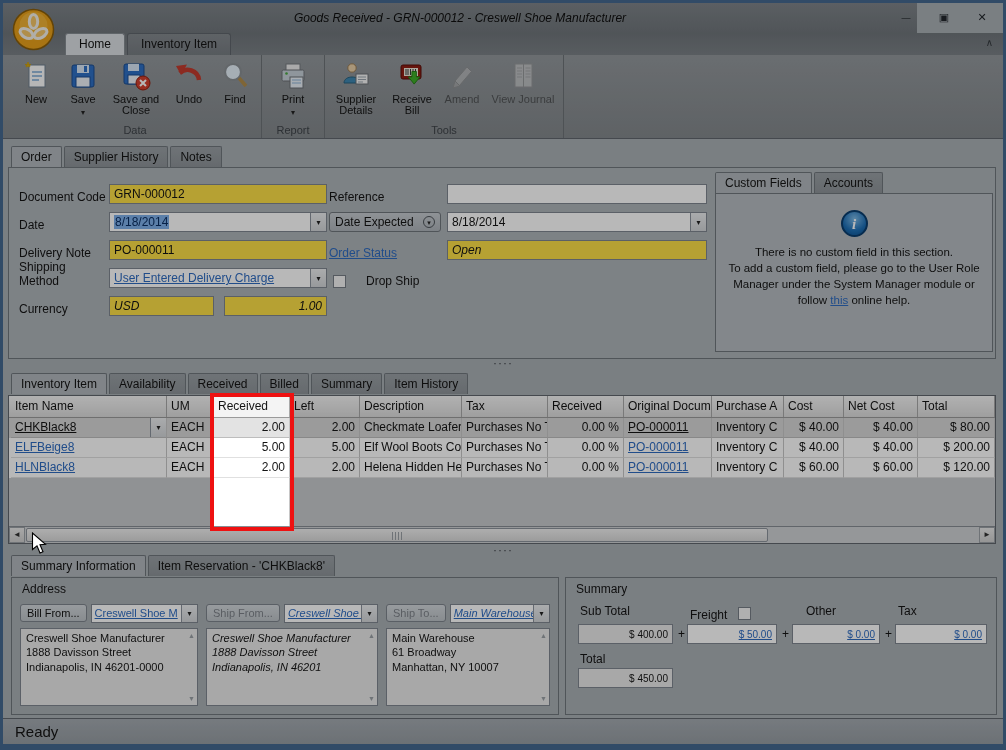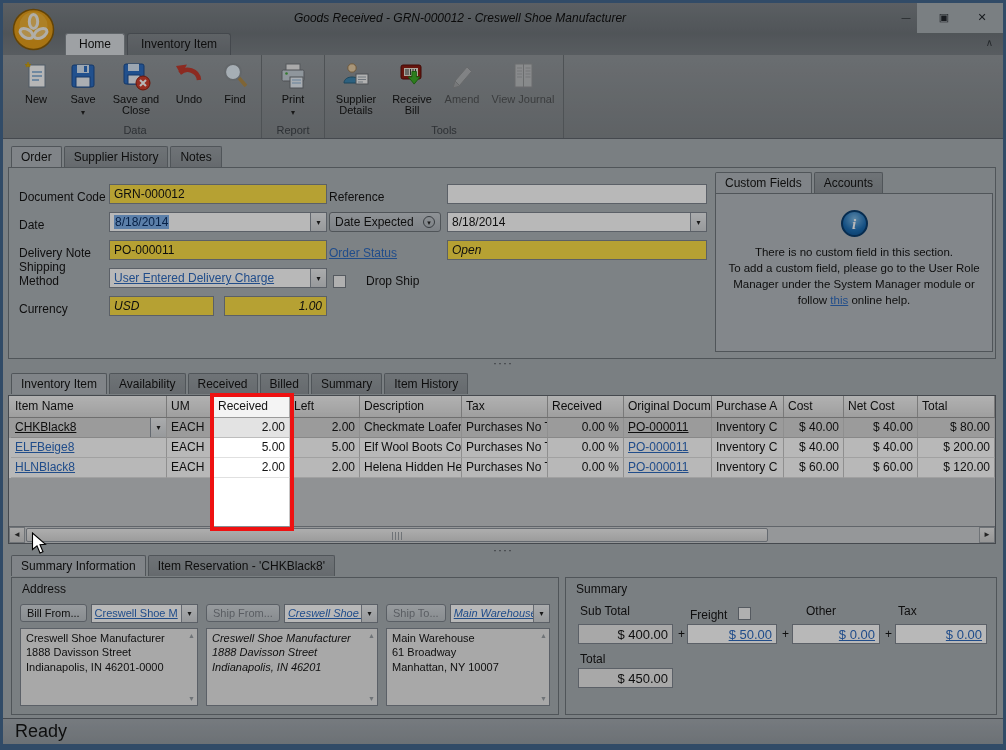--- a/index.html
+++ b/index.html
@@ -117,26 +117,26 @@
   .abtn{font-size:11px;padding:2px 6px;border:1px solid #7d848c;border-radius:3px;white-space:nowrap;
     background:linear-gradient(#d2d7db,#bcc2c7);}
   .abtn.disabled{color:#7d8289;}
   .alink-combo{flex:1;display:flex;border:1px solid #7e858f;background:#fff;height:19px;align-items:center;overflow:hidden;}
   .alink{flex:1;font-size:11px;padding:0 3px;color:#2e6bc0;text-decoration:underline;white-space:nowrap;overflow:hidden;}
   .addr-text{flex:1;margin-top:4px;border:1px solid #7e858f;background:#e9e9e9;font-size:11px;line-height:1.3;
     padding:2px 14px 2px 5px;white-space:pre-line;position:relative;overflow:hidden;}
   .addr-text::before{content:"▲";position:absolute;right:2px;top:2px;font-size:7px;color:#9aa0a6;}
   .addr-text::after{content:"▼";position:absolute;right:2px;bottom:2px;font-size:7px;color:#9aa0a6;}
   .slbl{position:absolute;font-size:12px;}
-  .sfield{position:absolute;top:46px;height:20px;font-size:13px;border:1px solid #7e858f;display:flex;align-items:center;}
+  .sfield{position:absolute;top:46px;height:20px;font-size:10px;border:1px solid #7e858f;display:flex;align-items:center;}
   .sfield .ftext{flex:1;padding:0 4px;}
   .plus{position:absolute;top:49px;font-size:12px;}
   
   .statusbar{position:absolute;left:0;bottom:0;width:1000px;height:26px;border-top:1px solid #60666c;
-    background:linear-gradient(#a4aab0,#969da3);font-size:18px;line-height:25px;padding-left:12px;}
+    background:linear-gradient(#a4aab0,#969da3);font-size:15px;line-height:25px;padding-left:12px;}
   
   .spotlight{position:absolute;left:207px;top:390px;width:84px;height:138px;border:4px solid #ee1111;
     box-shadow:0 0 0 2500px rgba(0,0,0,0.28);z-index:40;pointer-events:none;}
   .cursor{position:absolute;left:28px;top:529px;z-index:50;pointer-events:none;}
 </style>
 </head>
 <body>
 
 <div class="window">
 

